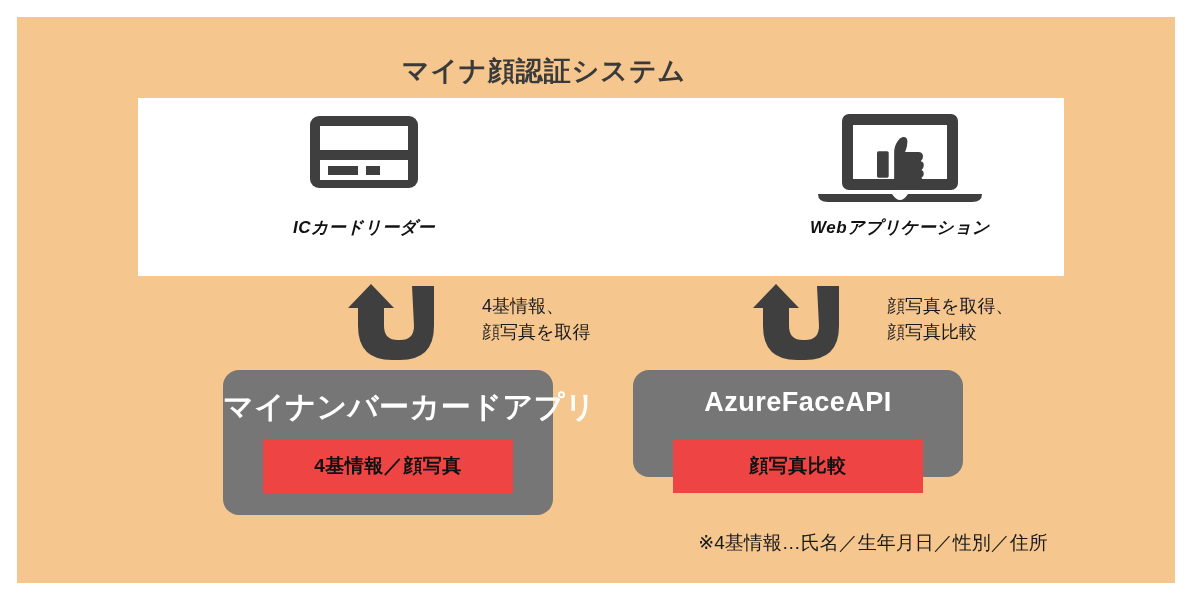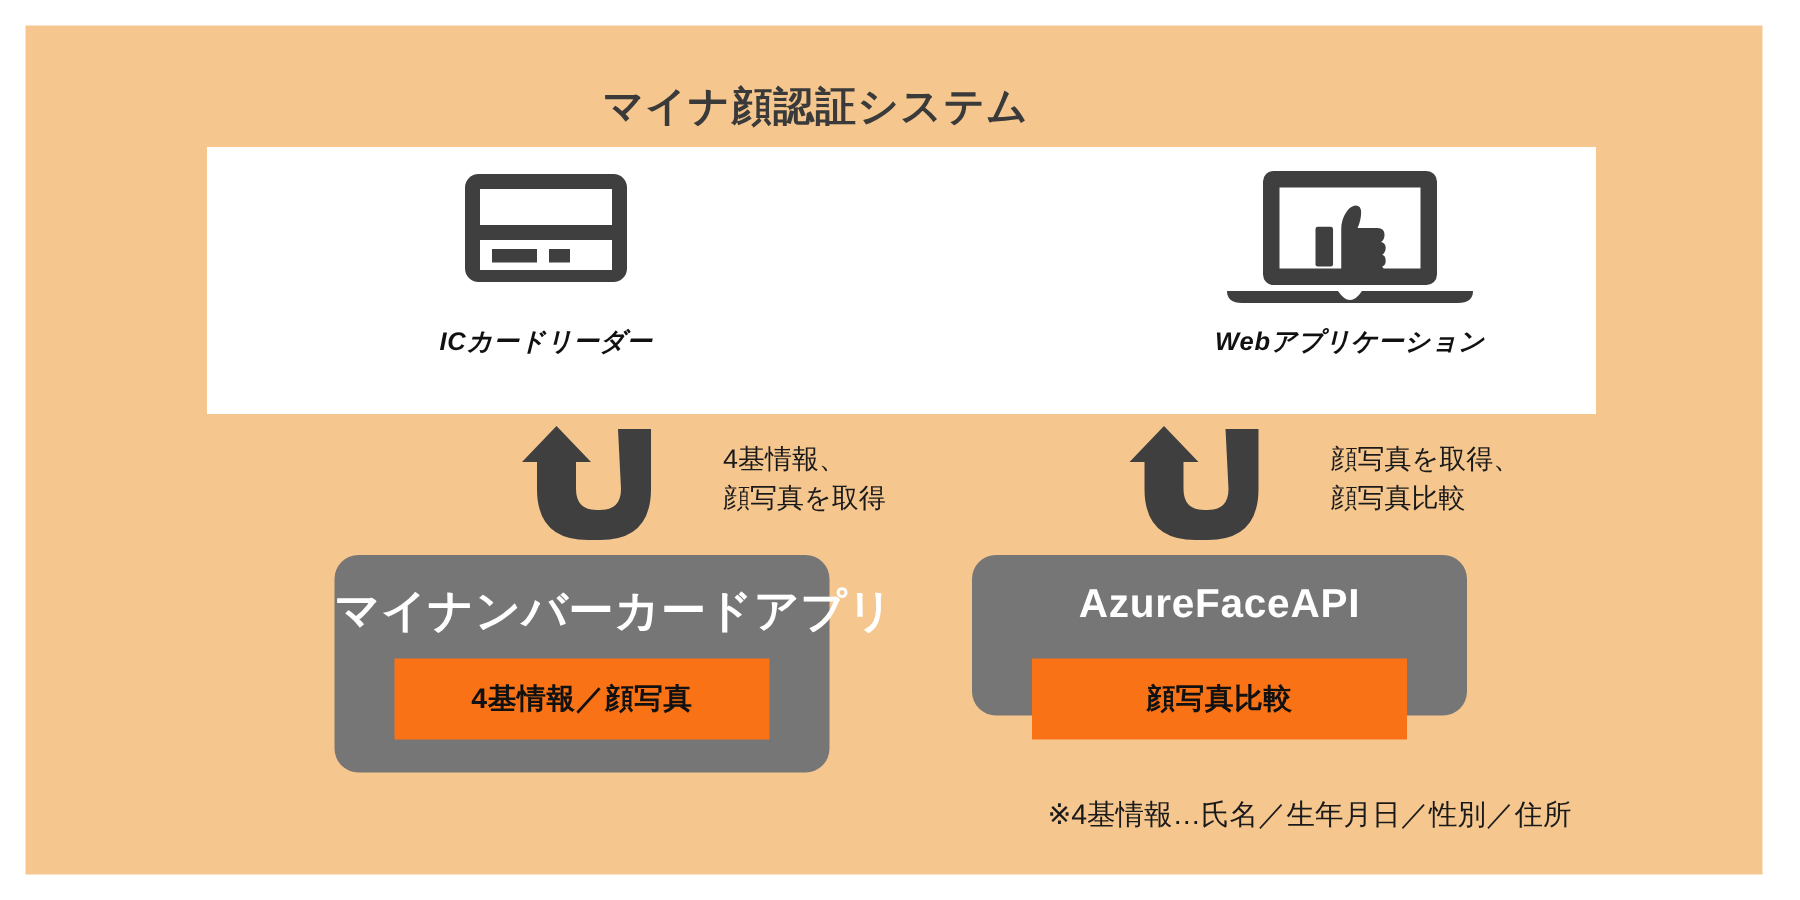--- a/index.html
+++ b/index.html
@@ -112,21 +112,21 @@
   }
   .arrow-text .line { display: block; }
 
   
   .grey-box {
     position: absolute;
     background: #767676;
     border-radius: 16px;
   }
   #box-mynumber { left: 206px; top: 353px; width: 330px; height: 145px; }
-  #box-azure    { left: 631px; top: 353px; width: 330px; height: 107px; }
+  #box-azure    { left: 616px; top: 353px; width: 330px; height: 107px; }
 
   .box-title {
     position: absolute;
     left: 0;
     top: 17px;
     width: 100%;
     text-align: center;
     color: #ffffff;
     font-size: 30px;
     font-weight: bold;
@@ -134,21 +134,21 @@
     letter-spacing: 0.5px;
   }
   #box-azure .box-title { font-size: 27px; }
 
   .box-inner {
     position: absolute;
     left: 40px;
     top: 69px;
     width: 250px;
     height: 54px;
-    background: #f97316;
+    background: #ef4444;
     display: flex;
     align-items: center;
     justify-content: center;
   }
   .box-inner-text {
     font-size: 19px;
     font-weight: bold;
     color: #111111;
     white-space: nowrap;
     letter-spacing: 0.5px;

